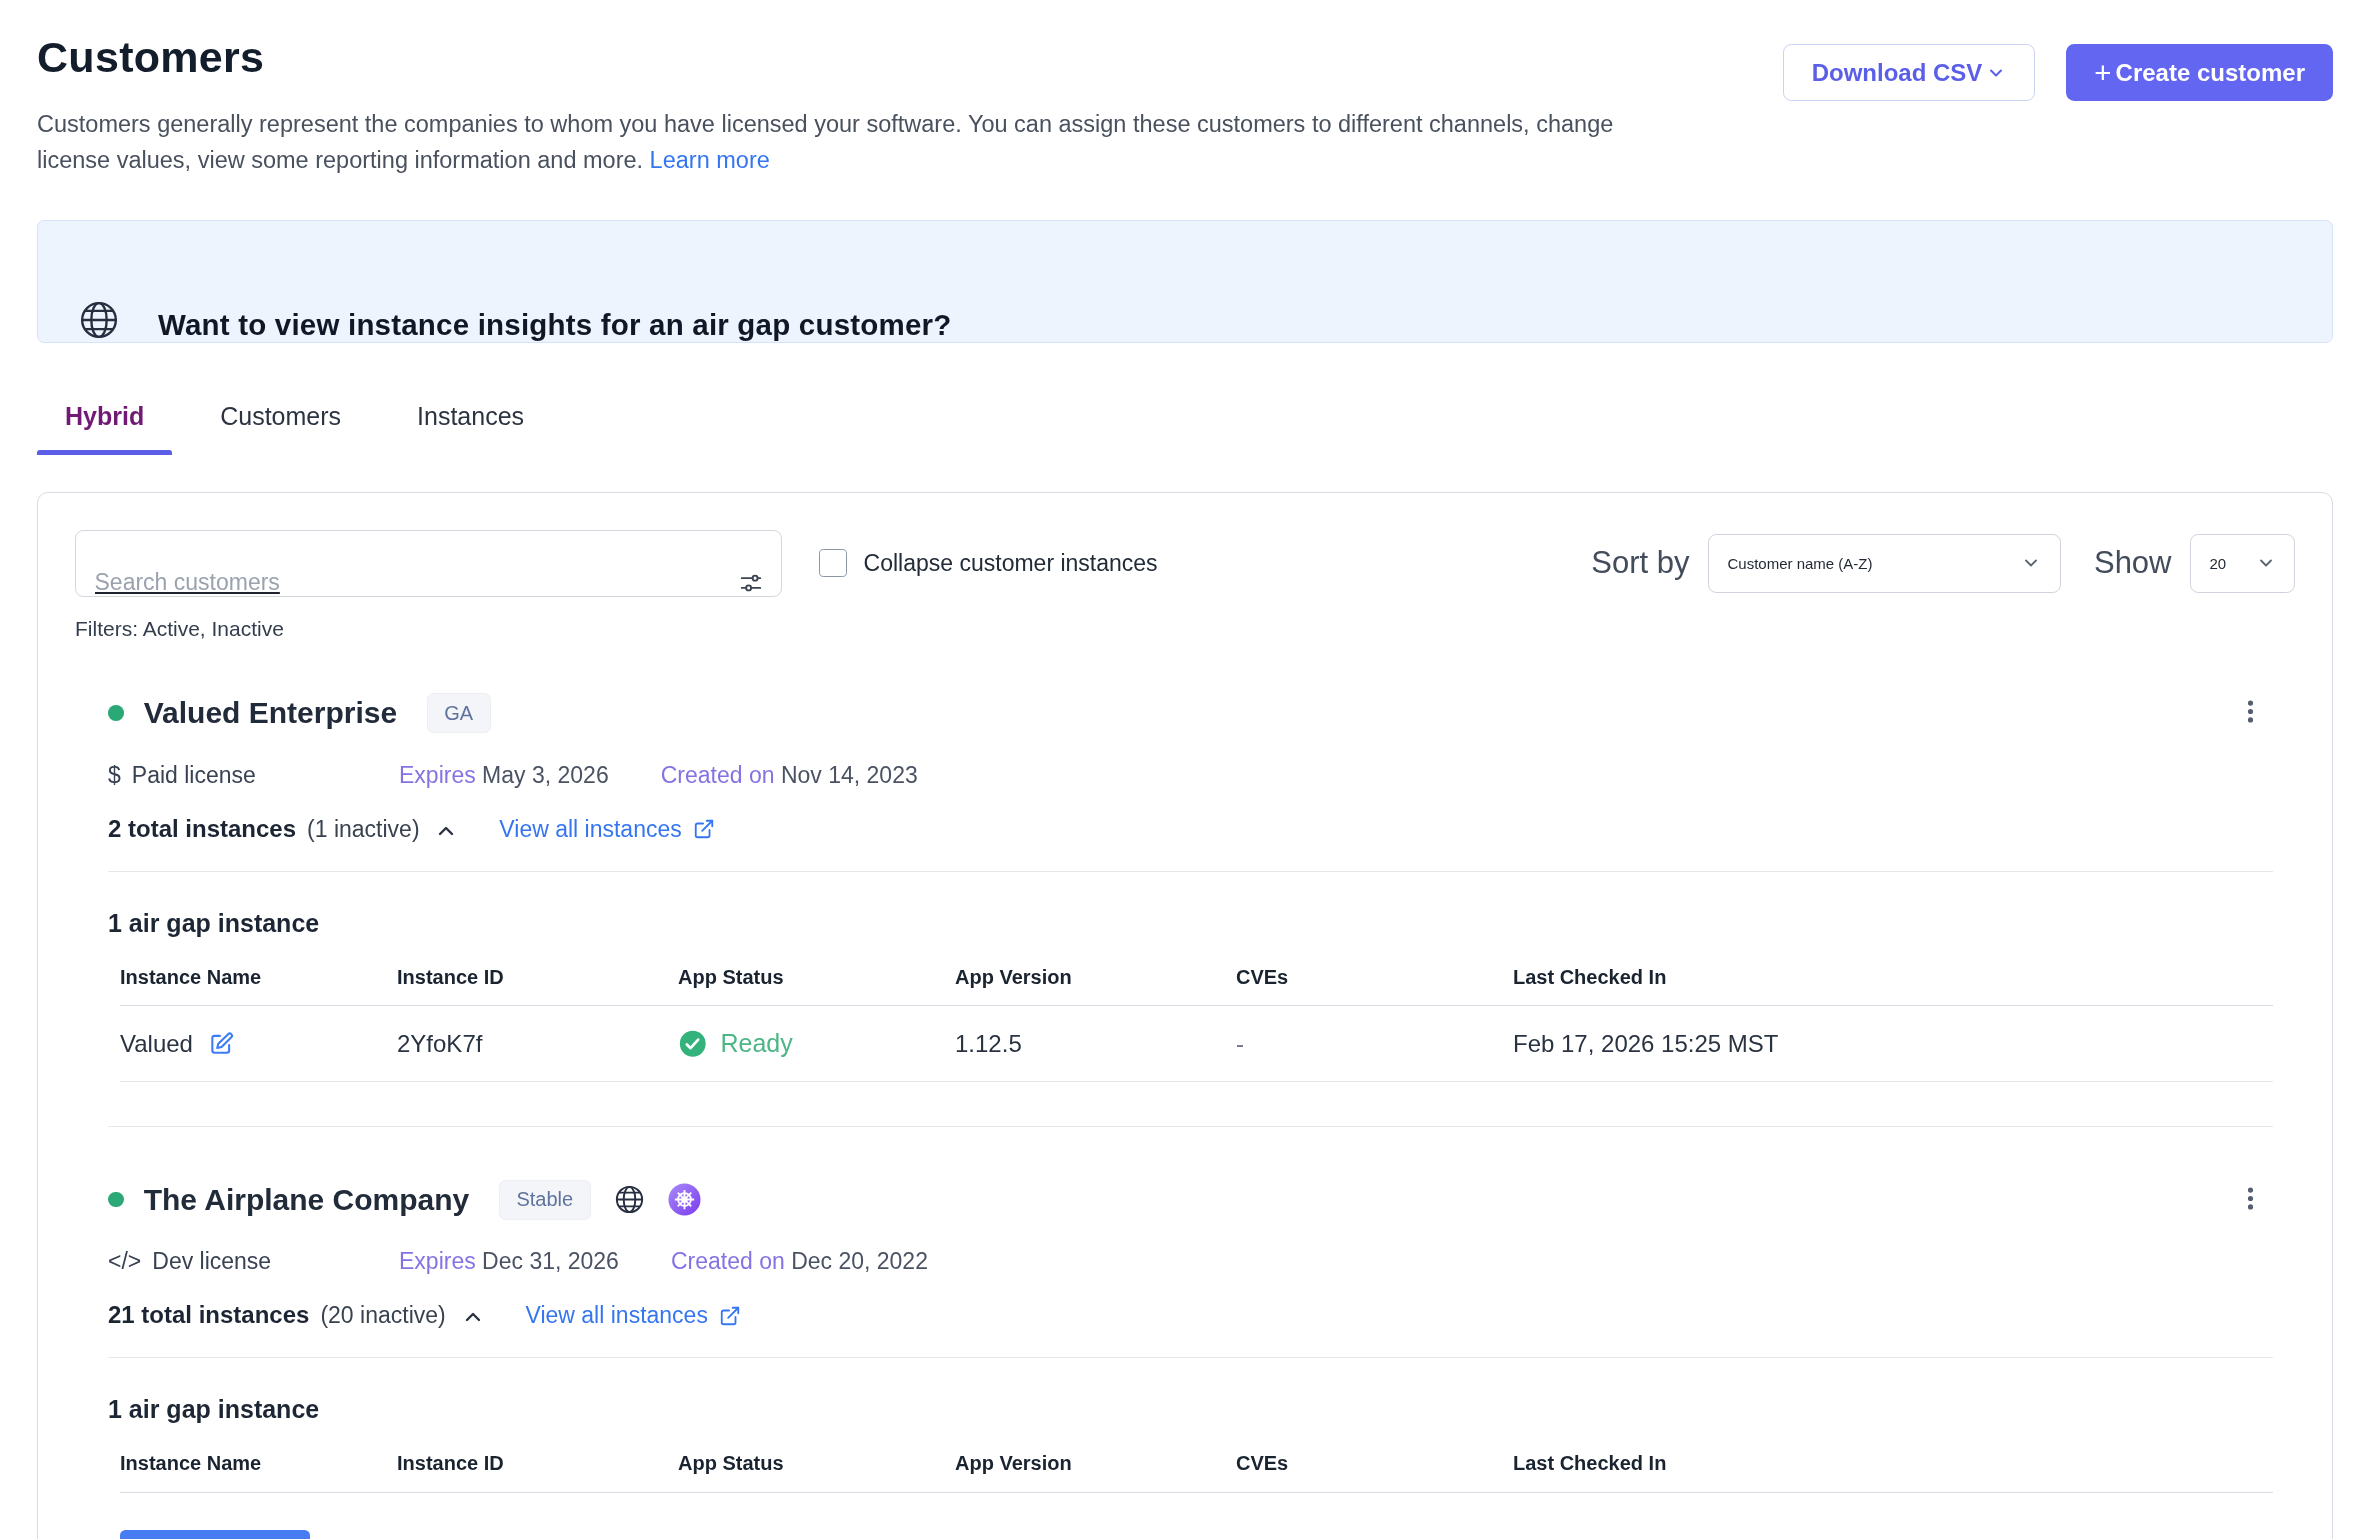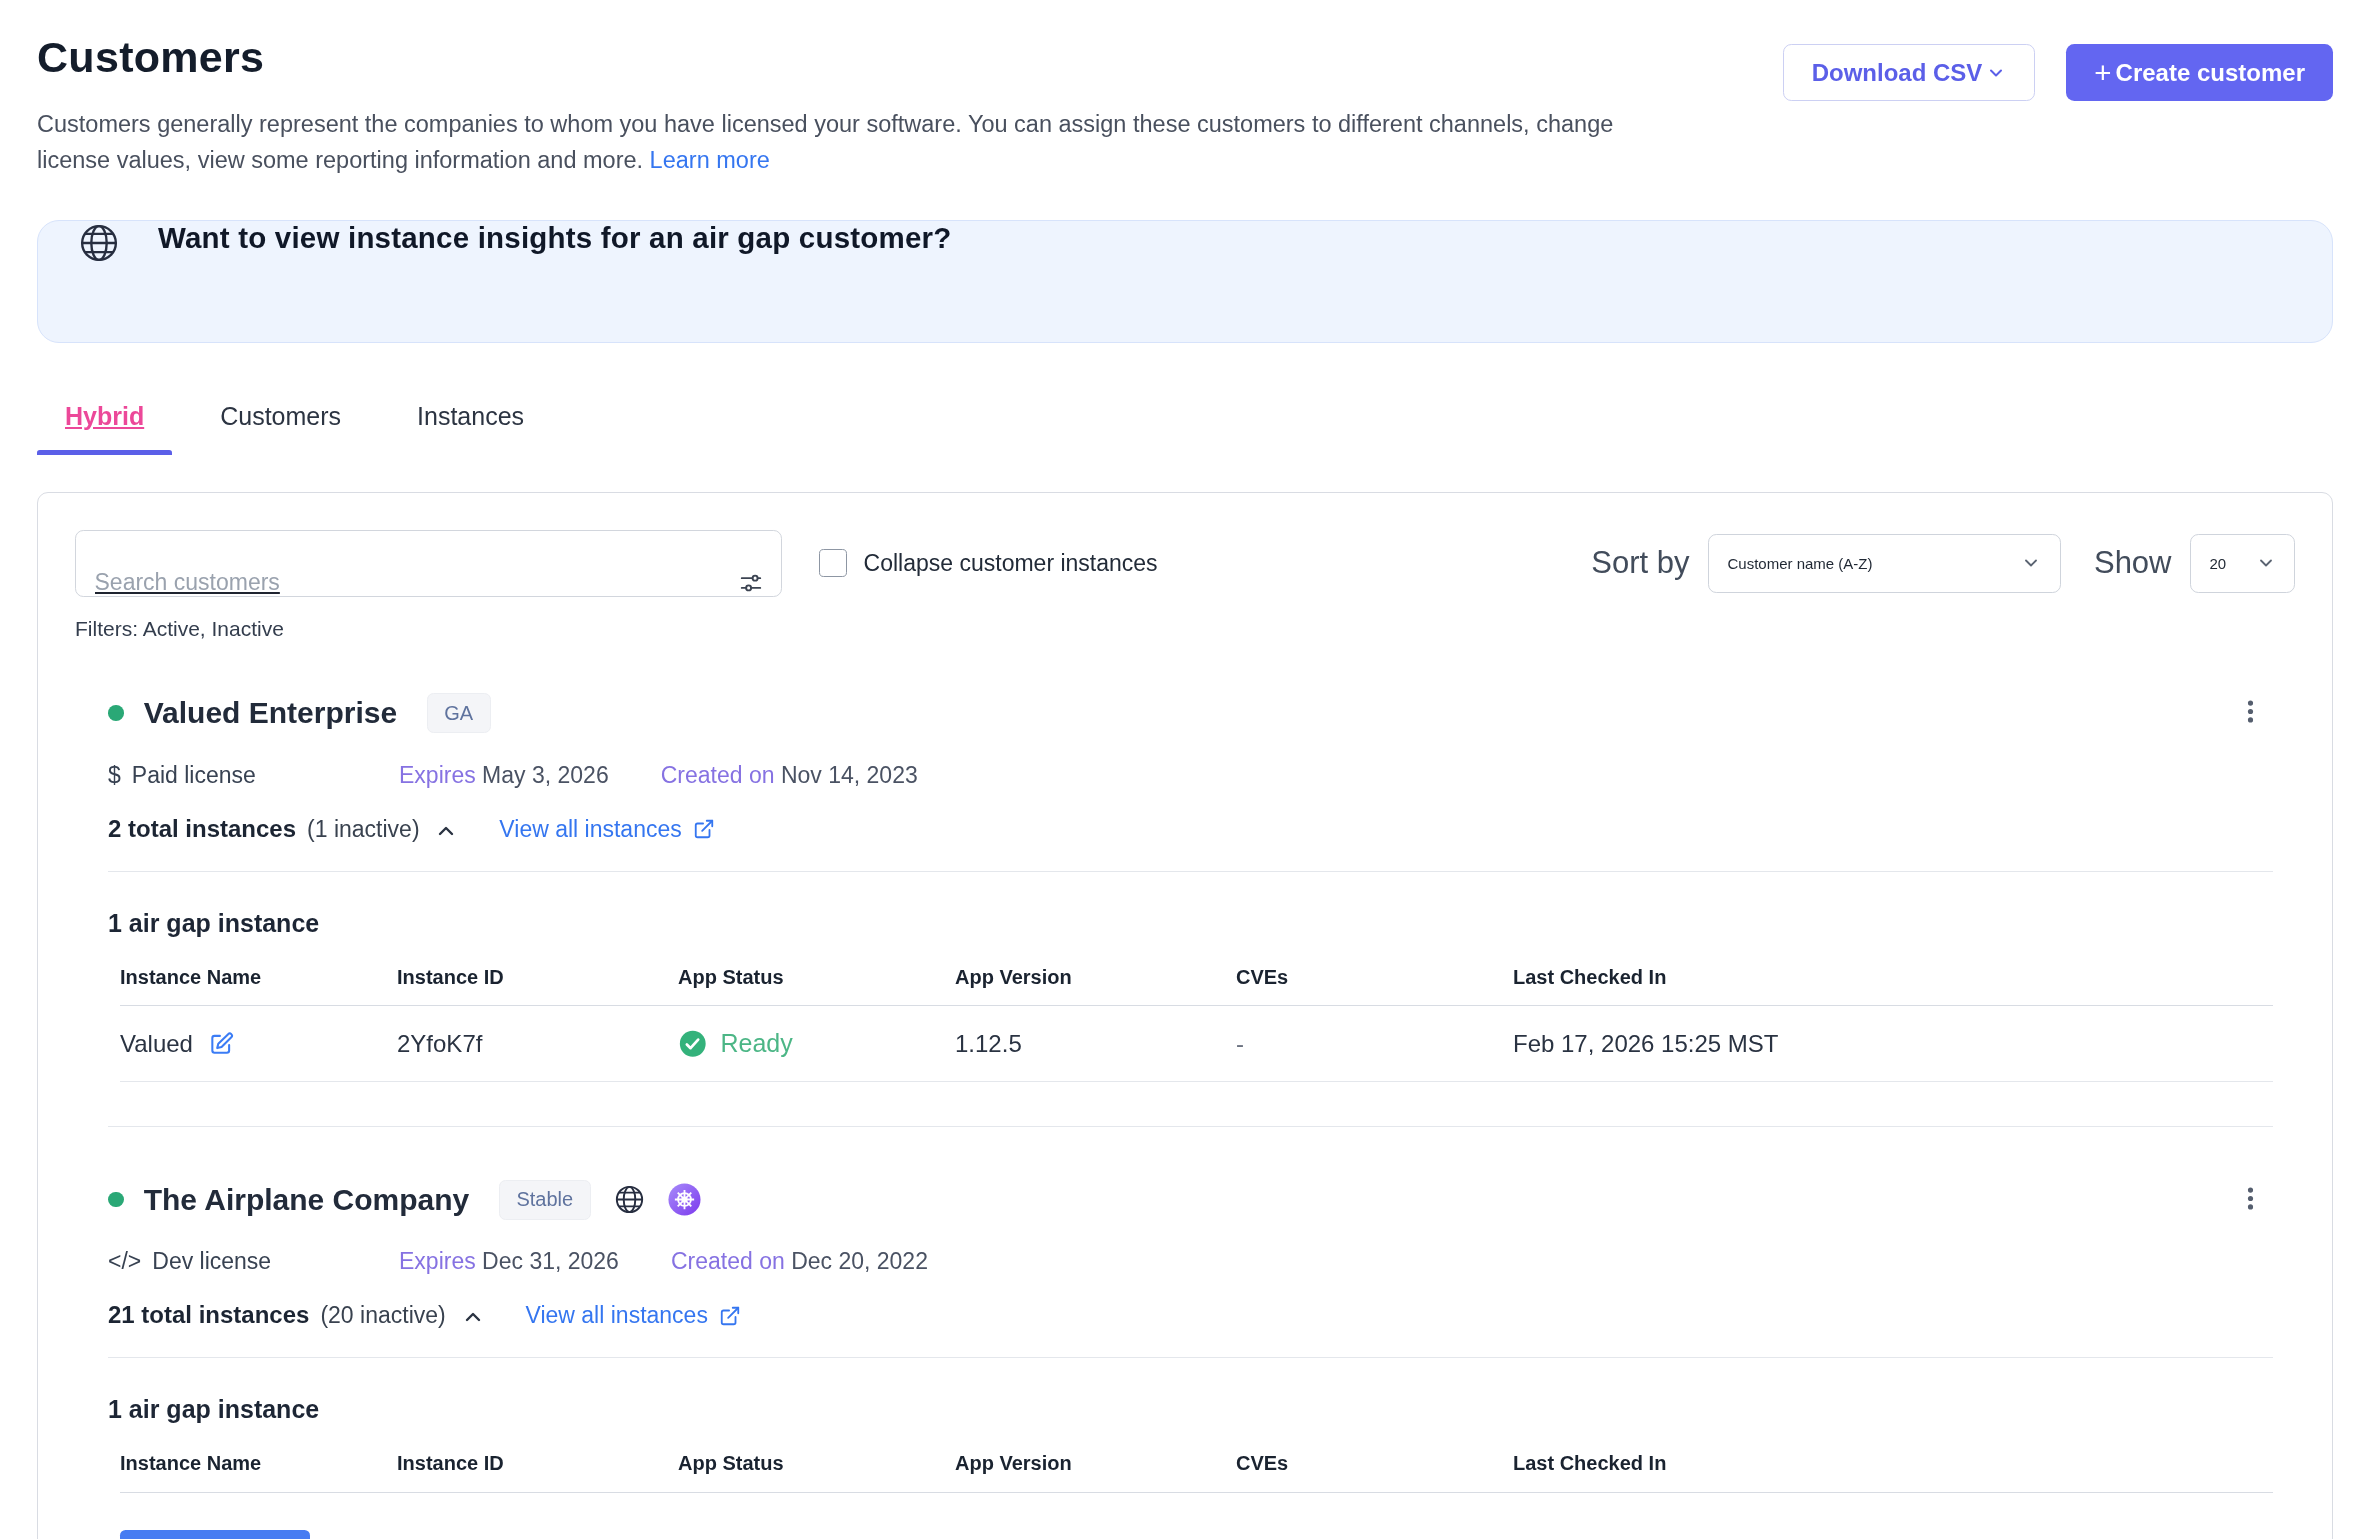--- a/index.html
+++ b/index.html
@@ -20,29 +20,29 @@
          height:57px; border-radius:8.3px; font-size:24px; font-weight:700; cursor:pointer;
          border:none; font-family:inherit; padding:0 28px; white-space:nowrap; }
   .btn-outline { background:#fff; color:#5b5fe8; border:1.8px solid #ccd0f3; }
   .btn-primary { background:#6366f1; color:#fff; }
   .plus-glyph { font-size:29.5px; font-weight:500; line-height:1; }
   .icon { display:inline-flex; align-items:center; justify-content:center; }
   .icon svg { display:block; }
 
   
   .banner { margin-top:41px; height:123px; background:#eef4fe; border:1.8px solid #d7e3fb;
-            border-radius:22px; display:flex; align-items:flex-start; padding:0 39px; }
+            border-radius:7px; display:flex; align-items:flex-end; padding:0 39px; }
   .banner-globe { color:#272e40; }
   .banner-title { margin-left:37px; font-size:29.5px; font-weight:700; color:#101828; letter-spacing:0.2px; }
   .banner .btn-primary { margin-left:auto; height:61px; font-size:25px; }
 
   
   .tabs { margin-top:59px; display:flex; gap:20px; }
   .tab { padding:0 28px 24px 28px; font-size:25px; color:#2c3442; cursor:pointer; position:relative; }
-  .tab.active { color:#ec4899; font-weight:700;text-decoration:underline; }
+  .tab.active { color:#701a75; font-weight:700; }
   .tab.active::after { content:""; position:absolute; left:0; right:0; bottom:0; height:4.6px;
                        background:#5b5fe8; border-radius:2.8px 2.8px 0 0; }
 
   
   .card { margin-top:37px; border:1.8px solid #d9dce3; border-radius:11px; background:#fff;
           height:1292px; overflow:hidden; }
 
   
   .toolbar { display:flex; align-items:center; padding:37px 37px 0 37px; }
   .search-box { width:707px; height:67px; border:1.8px solid #d2d6dd; border-radius:8.3px;

